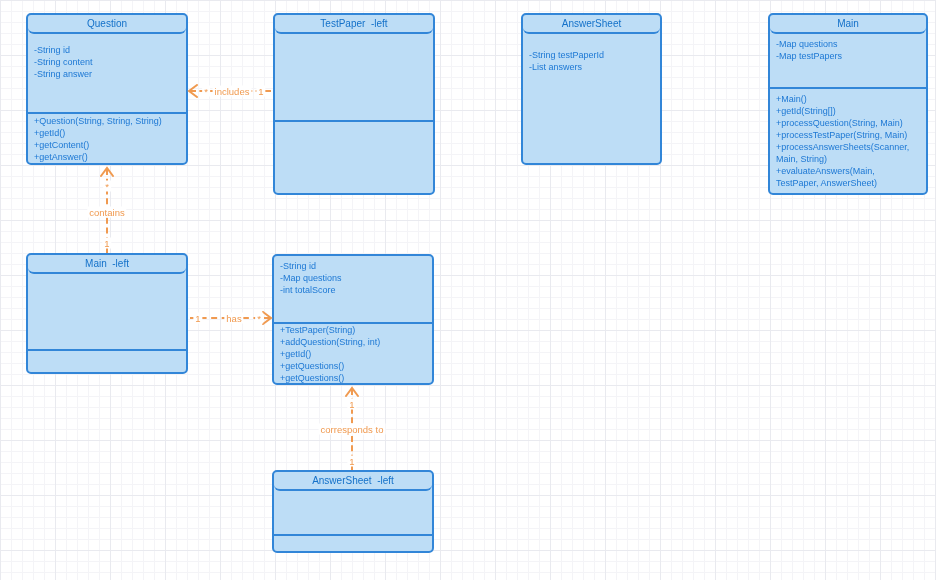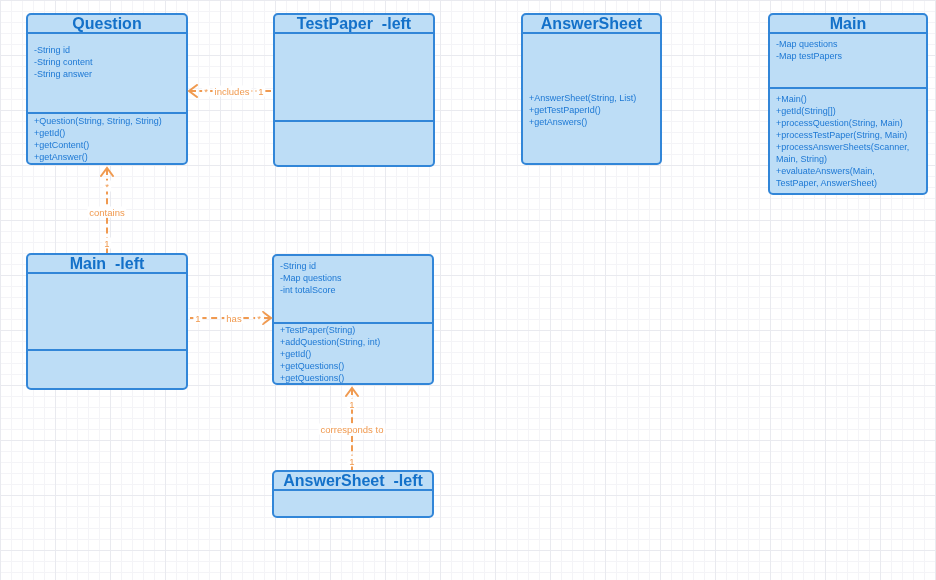--- a/index.html
+++ b/index.html
@@ -27,25 +27,26 @@
     border: 2px solid var(--box-border, #3286d8);
     border-radius: 5px;
     overflow: hidden;
   }
   .uml-title {
     height: 19px;
     flex: 0 0 19px;
     display: flex;
     align-items: center;
     justify-content: center;
-    font-size: 16px;
-    font-weight: bold;
+    font-size: 10px;
+    font-weight: normal;
     color: var(--title-text, #1471c9);
     white-space: pre;
     border-bottom: 2px solid var(--box-border, #3286d8);
+    border-radius: 6px;
   }
   .uml-section {
     display: flex;
     flex-direction: column;
     justify-content: center;
     overflow: hidden;
   }
   .uml-section + .uml-section { border-top: 2px solid var(--box-border, #3286d8); }
   .uml-section.grow { flex: 1 1 auto; margin-top: 22px; }
   .uml-line {
@@ -94,32 +95,31 @@
       <div class="uml-line">-String answer</div>
     </div>
     <div class="uml-section grow">
       <div class="uml-line">+Question(String, String, String)</div>
       <div class="uml-line">+getId()</div>
       <div class="uml-line">+getContent()</div>
       <div class="uml-line">+getAnswer()</div>
     </div>
   </div>
 
-  <div class="uml-class" style="left:273px; top:13px; width:162px; height:154px;">
+  <div class="uml-class" style="left:273px; top:13px; width:162px; height:182px;">
     <div class="uml-title">TestPaper  -left</div>
     <div class="uml-section" style="flex:0 0 64px;"></div>
     <div class="uml-section grow"></div>
   </div>
 
   <div class="uml-class" style="left:521px; top:13px; width:141px; height:152px;">
     <div class="uml-title">AnswerSheet</div>
-    <div class="uml-section grow">
-      <div class="uml-line">+AnswerSheet(String, List)</div>
-      <div class="uml-line">+getTestPaperId()</div>
-      <div class="uml-line">+getAnswers()</div>
+    <div class="uml-section" style="flex:0 0 54px;">
+      <div class="uml-line">-String testPaperId</div>
+      <div class="uml-line">-List answers</div>
     </div>
   </div>
 
   <div class="uml-class" style="left:768px; top:13px; width:160px; height:182px;">
     <div class="uml-title">Main</div>
     <div class="uml-section" style="flex:0 0 31px;">
       <div class="uml-line">-Map questions</div>
       <div class="uml-line">-Map testPapers</div>
     </div>
     <div class="uml-section grow">
@@ -127,42 +127,42 @@
       <div class="uml-line">+getId(String[])</div>
       <div class="uml-line">+processQuestion(String, Main)</div>
       <div class="uml-line">+processTestPaper(String, Main)</div>
       <div class="uml-line">+processAnswerSheets(Scanner,</div>
       <div class="uml-line">Main, String)</div>
       <div class="uml-line">+evaluateAnswers(Main,</div>
       <div class="uml-line">TestPaper, AnswerSheet)</div>
     </div>
   </div>
 
-  <div class="uml-class" style="left:26px; top:253px; width:162px; height:137px;">
+  <div class="uml-class" style="left:26px; top:253px; width:162px; height:121px;">
     <div class="uml-title">Main  -left</div>
     <div class="uml-section" style="flex:0 0 53px;"></div>
     <div class="uml-section grow"></div>
   </div>
 
   <div class="uml-class" style="left:272px; top:254px; width:162px; height:131px;">
     <div class="uml-section" style="flex:0 0 44px;">
       <div class="uml-line">-String id</div>
       <div class="uml-line">-Map questions</div>
       <div class="uml-line">-int totalScore</div>
     </div>
     <div class="uml-section grow">
       <div class="uml-line">+TestPaper(String)</div>
       <div class="uml-line">+addQuestion(String, int)</div>
       <div class="uml-line">+getId()</div>
       <div class="uml-line">+getQuestions()</div>
       <div class="uml-line">+getQuestions()</div>
     </div>
   </div>
 
-  <div class="uml-class" style="left:272px; top:470px; width:162px; height:48px;">
+  <div class="uml-class" style="left:272px; top:470px; width:162px; height:83px;">
     <div class="uml-title">AnswerSheet  -left</div>
     <div class="uml-section" style="flex:0 0 21px;"></div>
     <div class="uml-section grow"></div>
   </div>
 
   <div class="relation" style="left:188px; top:84px; width:85px; height:14px;">
     <div class="rel-line-h"></div>
     <svg class="arrowhead ah-left" width="11" height="14" viewBox="0 0 11 14">
         <path d="M10 1 L2 7 L10 13"></path>
       </svg>

